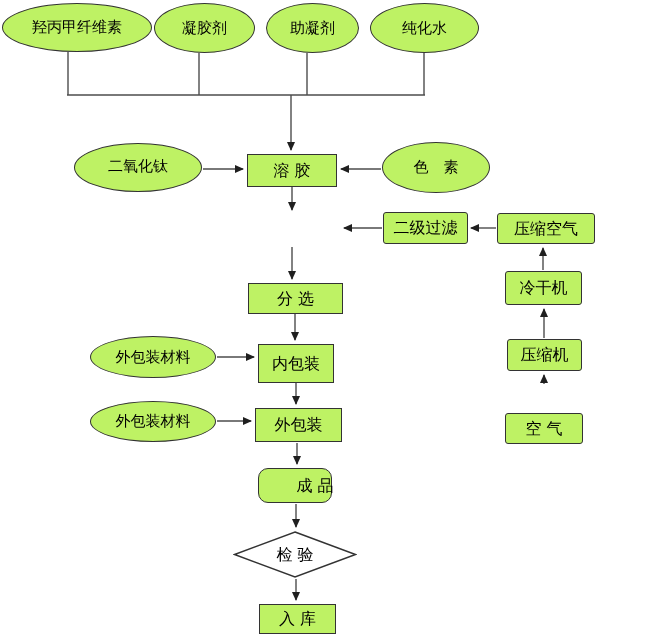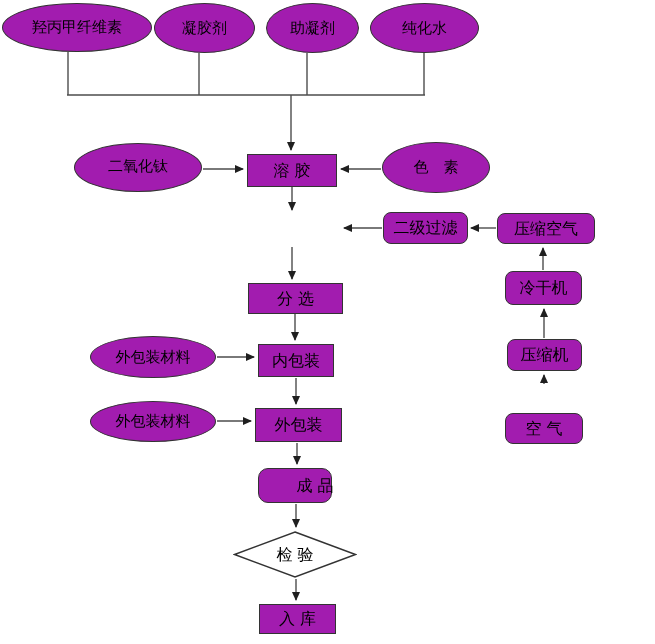--- a/index.html
+++ b/index.html
@@ -17,28 +17,28 @@
     left: 0; top: 0;
     width: 655px; height: 644px;
   }
   .wires line { stroke: #4d4d4d; stroke-width: 1.4; }
   .node {
     position: absolute;
     box-sizing: border-box;
     display: flex;
     align-items: center;
     justify-content: center;
-    background: #a21caf;
+    background: #bef264;
     font-size: 16px;
     line-height: 1;
     white-space: nowrap;
   }
   .ellipse { border: 1.5px solid #333333; border-radius: 50%; font-size: 15px; }
   .rect    { border: 1.5px solid #333333; }
-  .rounded { border: 1.5px solid #333333; border-radius: 8px; }
+  .rounded { border: 1.5px solid #333333; border-radius: 3px; }
   .rounded-lg { border: 1.5px solid #333333; border-radius: 10px; padding-left: 40px; }
   .diamond { background: transparent; border: none; }
   .diamond svg { position: absolute; left: 0; top: 0; }
   .diamond .lbl { position: relative; z-index: 1; }
 </style>
 </head>
 <body>
 
 <div class="canvas">
 
@@ -115,21 +115,21 @@
   <div class="node rounded" style="left:505px; top:385px; width:78px; height:31px;margin-top:28px;">
     <span>空 气</span>
   </div>
 
   <div class="node rect" style="left:248px; top:283px; width:95px; height:31px;">
     <span>分 选</span>
   </div>
   <div class="node ellipse" style="left:90px; top:336px; width:126px; height:42px;">
     <span>外包装材料</span>
   </div>
-  <div class="node rect" style="left:258px; top:344px; width:76px; height:33px;">
+  <div class="node rect" style="left:258px; top:344px; width:76px; height:39px;">
     <span>内包装</span>
   </div>
   <div class="node ellipse" style="left:90px; top:401px; width:126px; height:41px;">
     <span>外包装材料</span>
   </div>
   <div class="node rect" style="left:255px; top:408px; width:87px; height:34px;">
     <span>外包装</span>
   </div>
   <div class="node rounded-lg" style="left:258px; top:468px; width:74px; height:35px;">
     <span>成 品</span>

